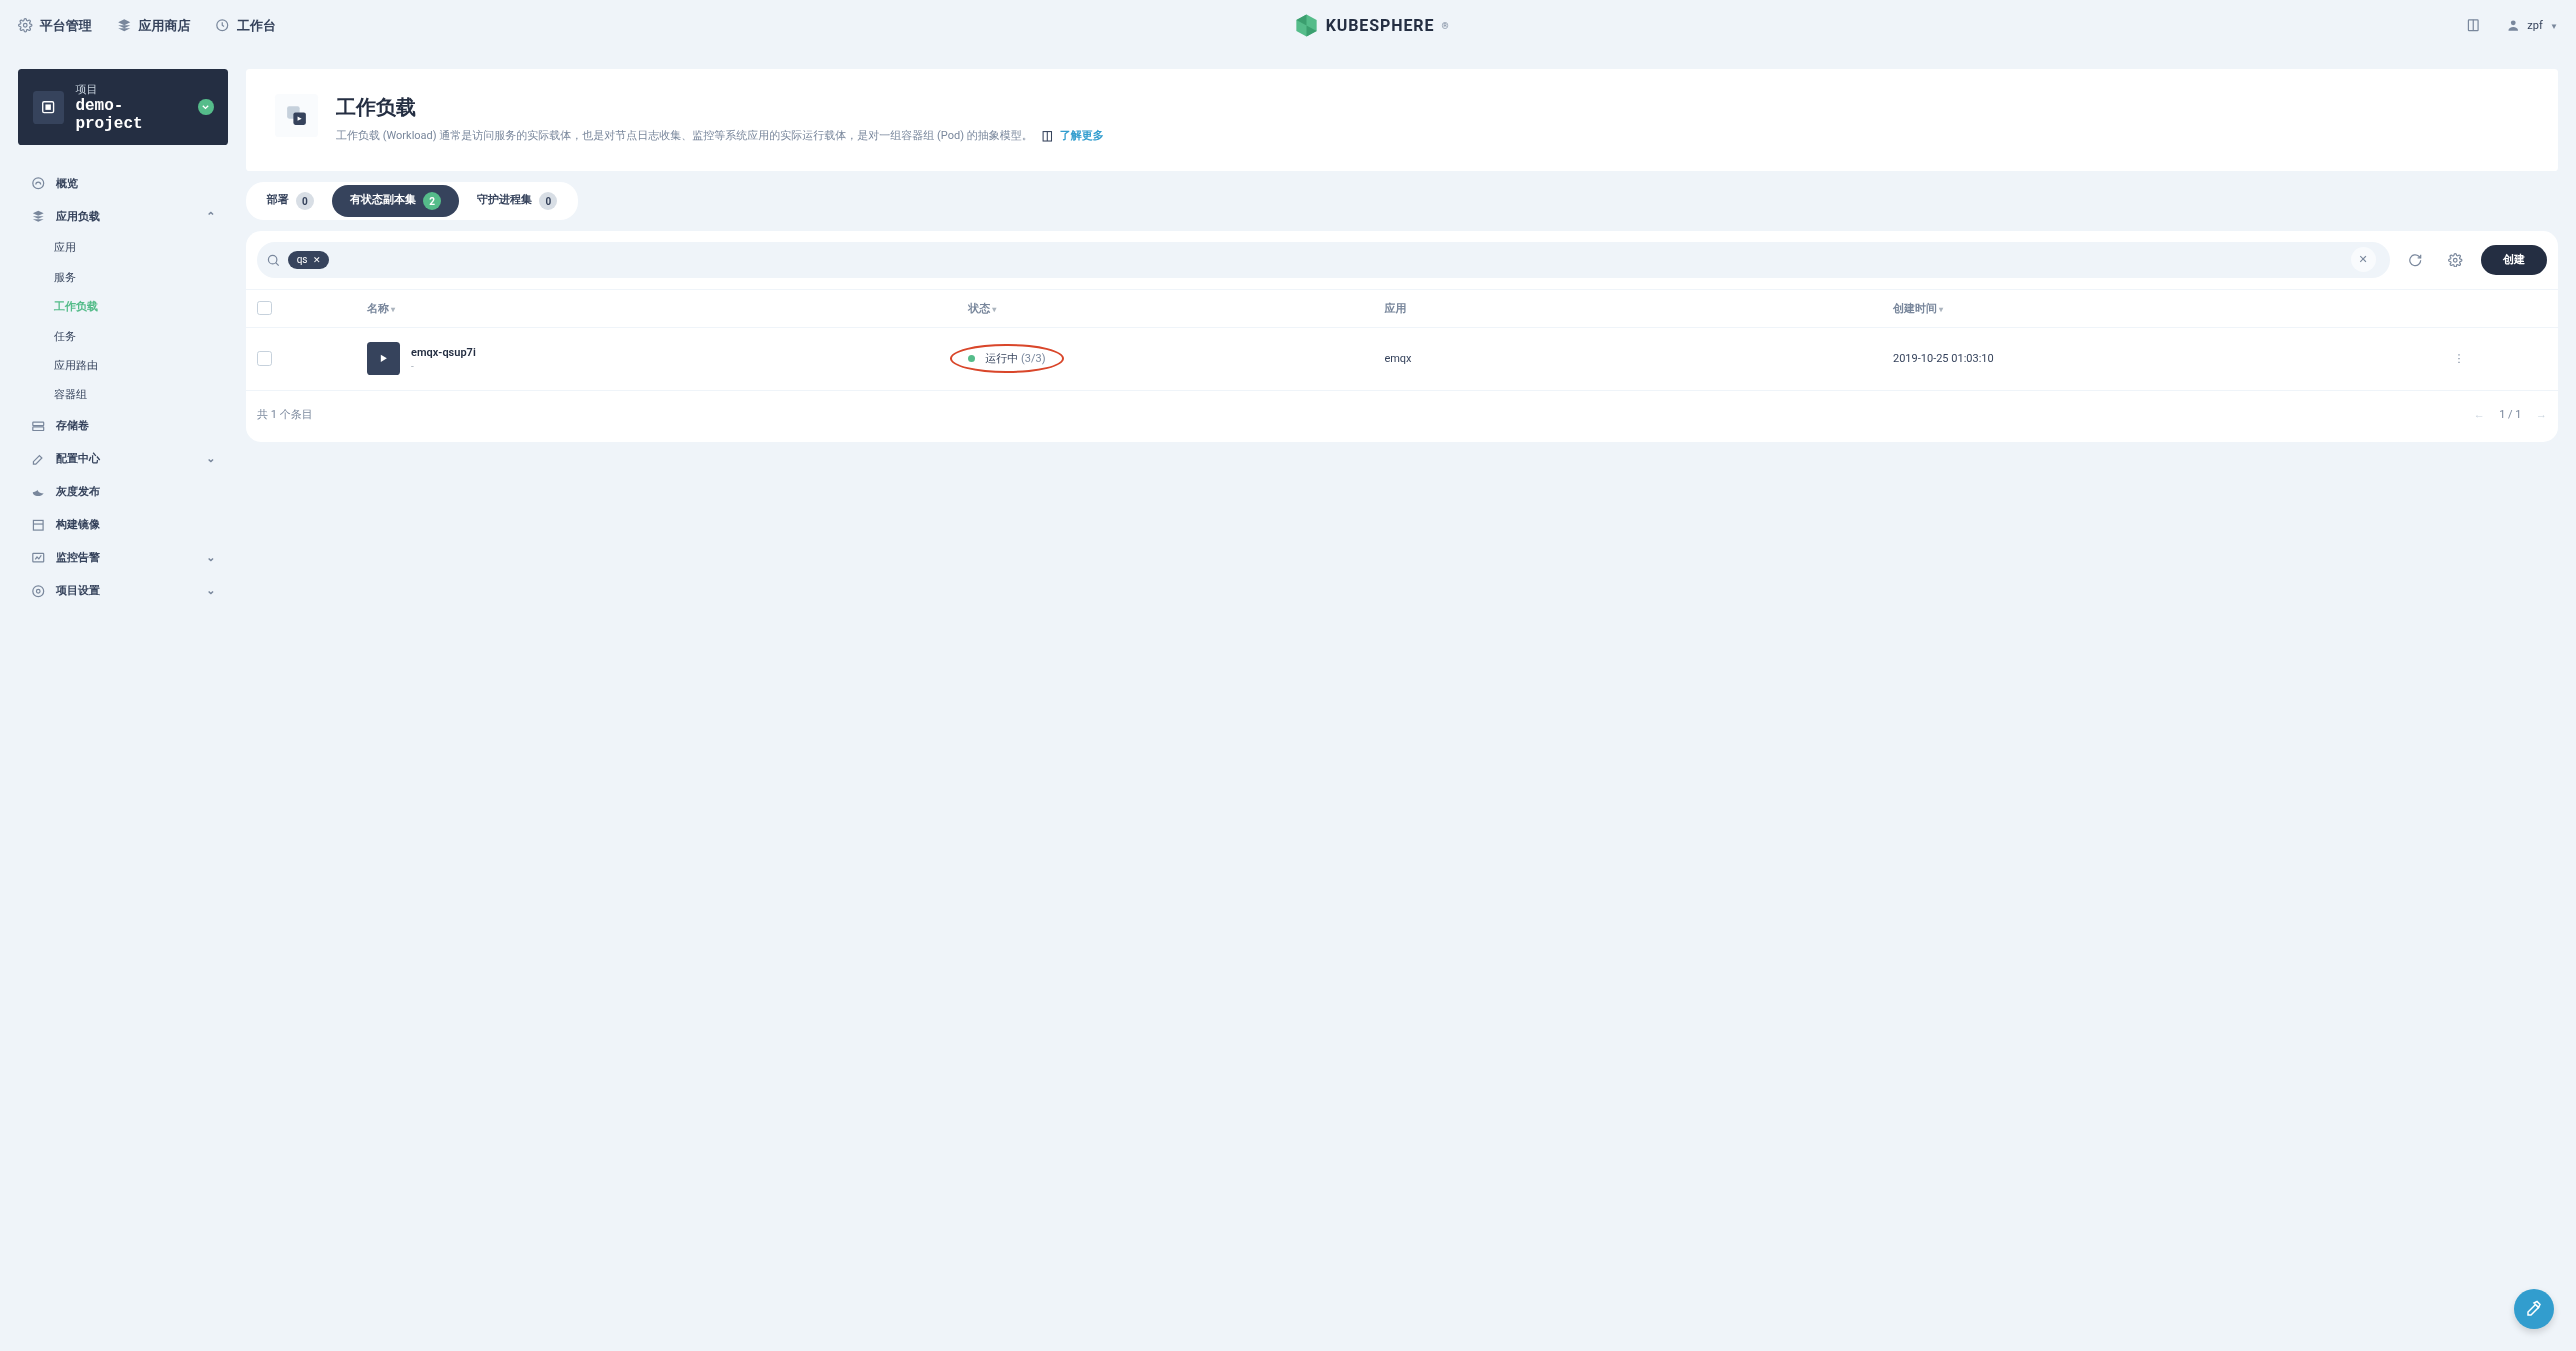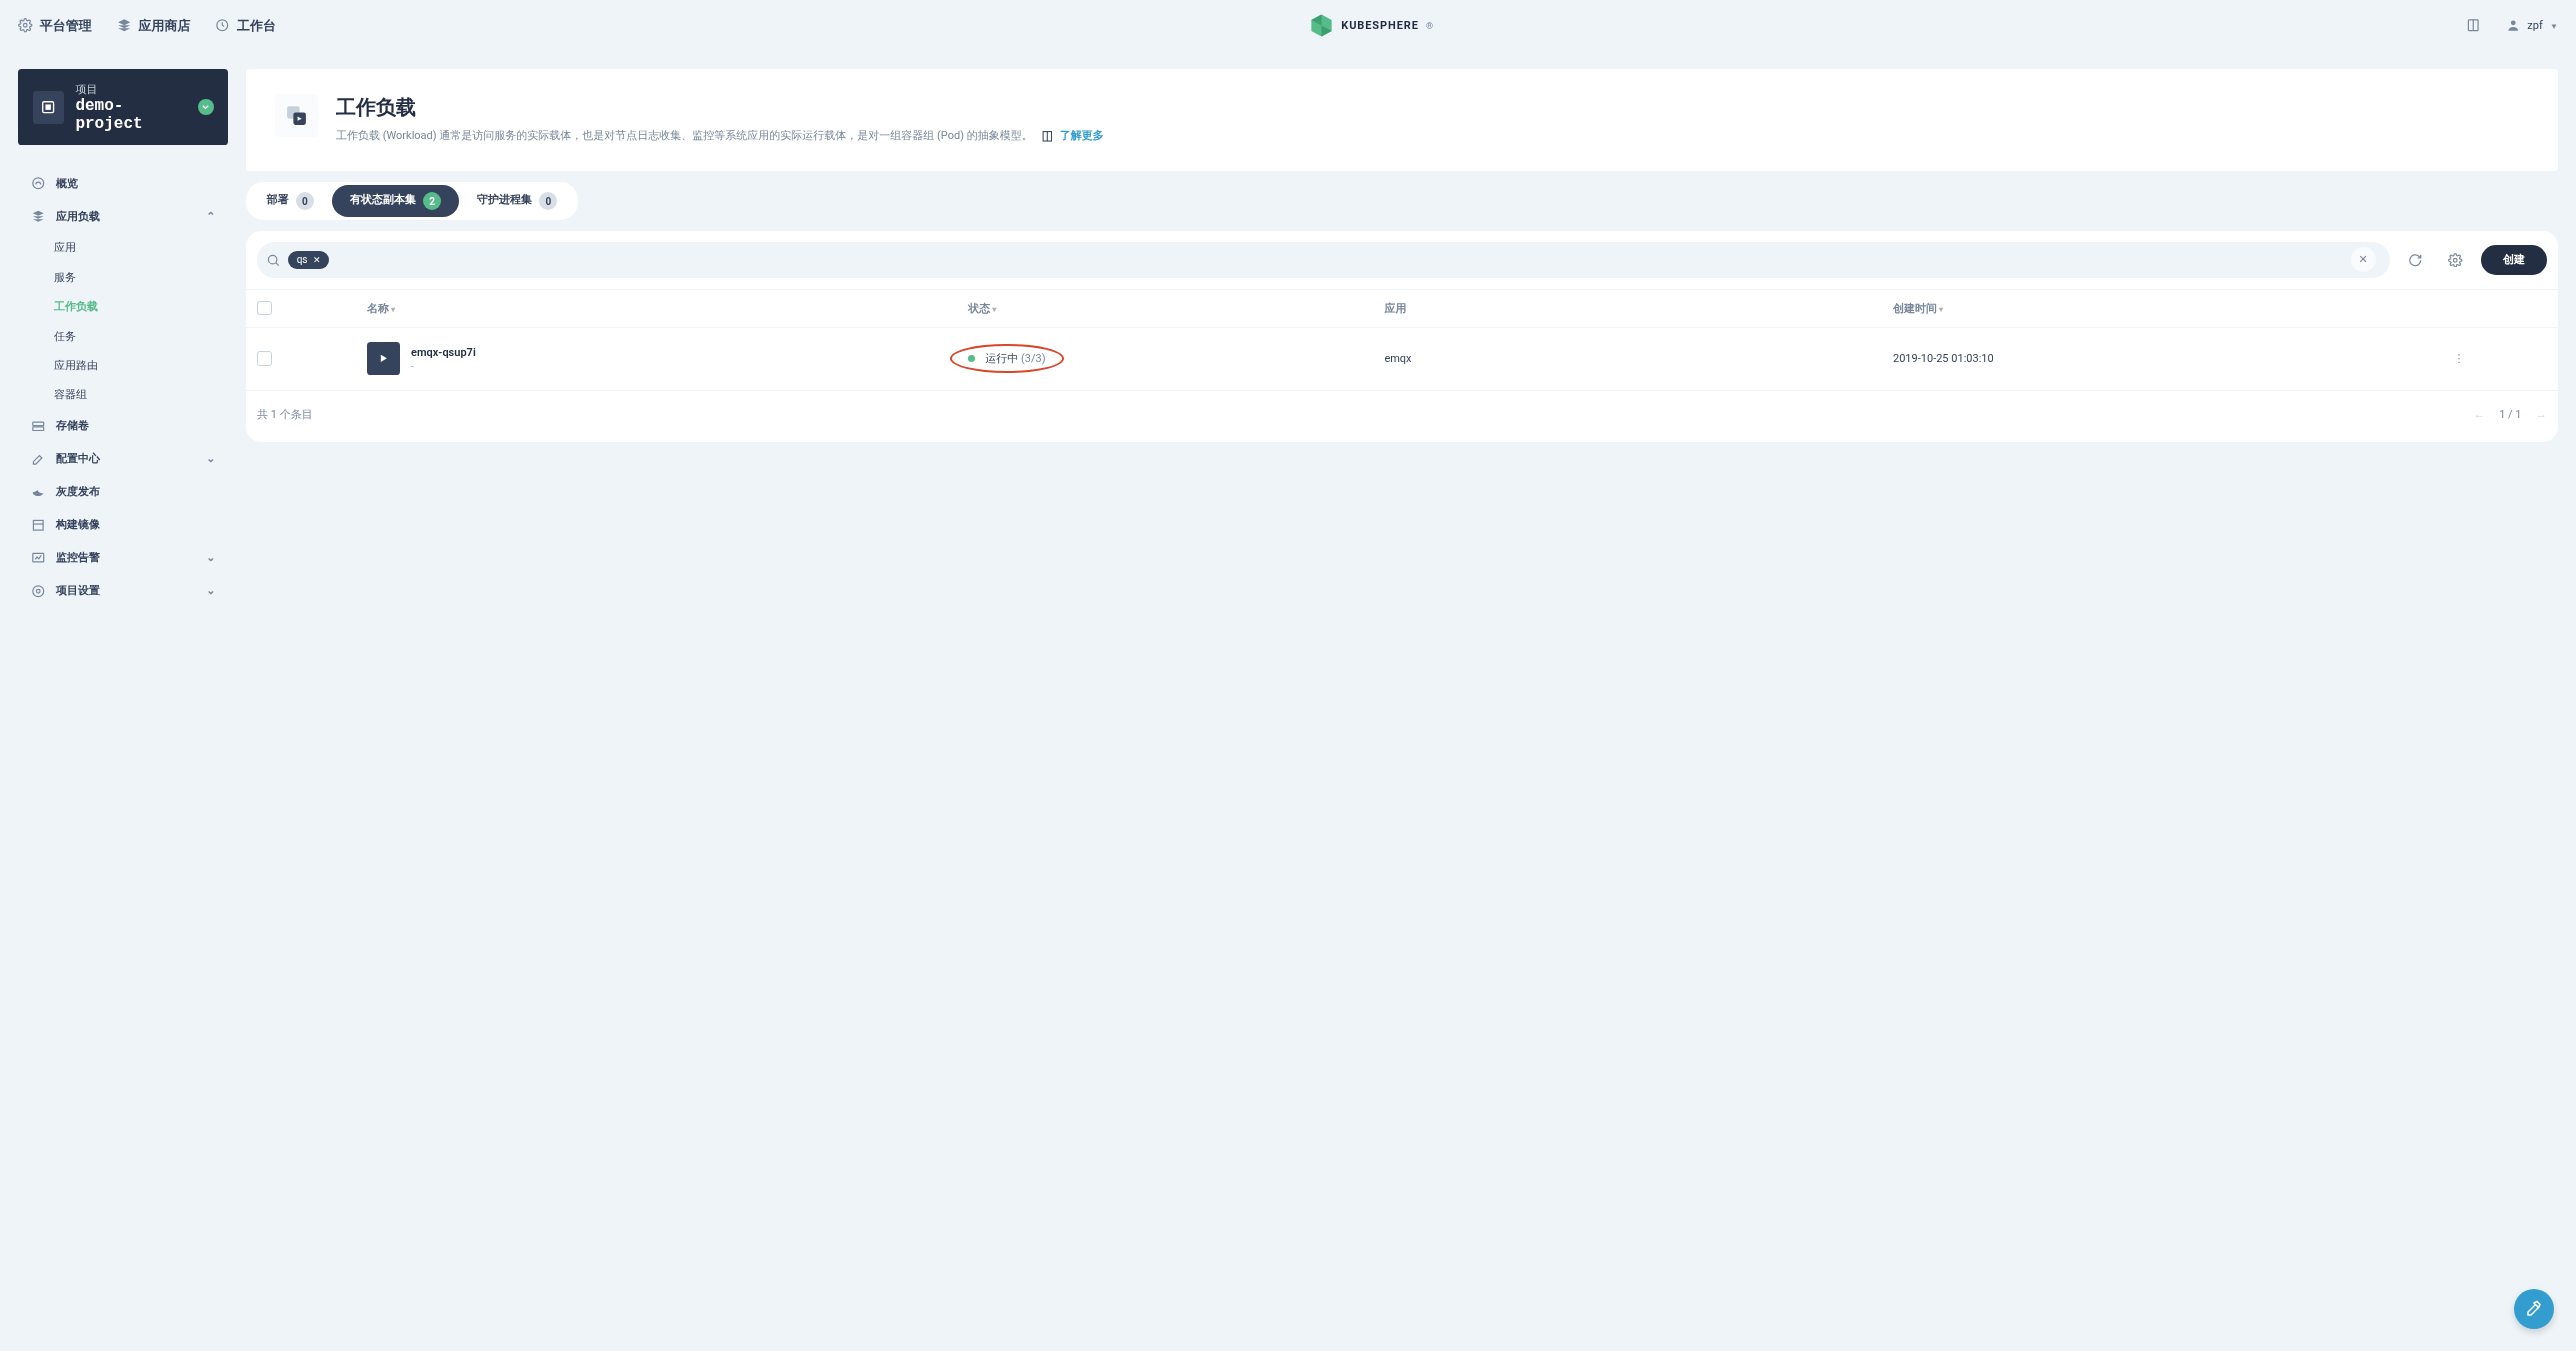--- a/index.html
+++ b/index.html
@@ -21,21 +21,21 @@
       display: flex;
       align-items: center;
       gap: 7.2px;
       font-size: 13px;
       font-weight: 600;
       color: #36435c;
       cursor: pointer;
     }
     .logo-center { flex: 1; display: flex; justify-content: center; align-items: center; gap: 7.2px; }
     .logo-mark { width: 25px; height: 25px; }
-    .logo-text { font-weight: 700; font-size: 11px; letter-spacing: 0.9px; color: #242e42; }
+    .logo-text { font-weight: 700; font-size: 16px; letter-spacing: 0.9px; color: #242e42; }
     .topbar-right { display: flex; align-items: center; gap: 25px; }
     .user { display:flex; align-items:center; gap:7.2px; font-size:11px; color:#36435c; cursor:pointer;}
 
     
     .wrapper { display: flex; gap: 18px; padding: 18px; }
     .sidebar { width: 210px; flex-shrink: 0; }
     .main { flex: 1; min-width: 0; }
 
     
     .project-card {

